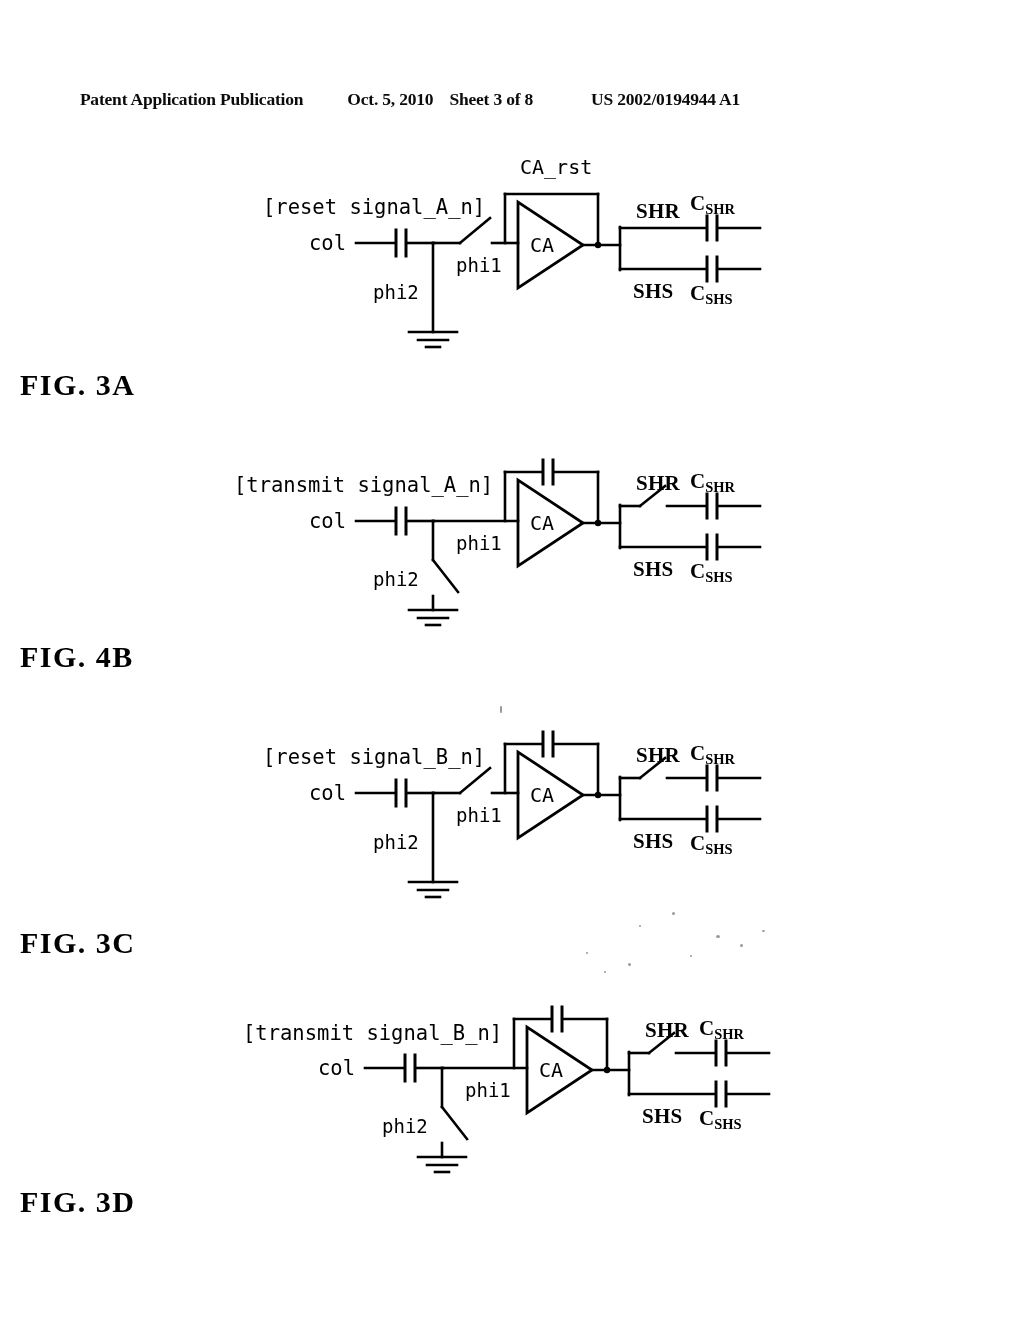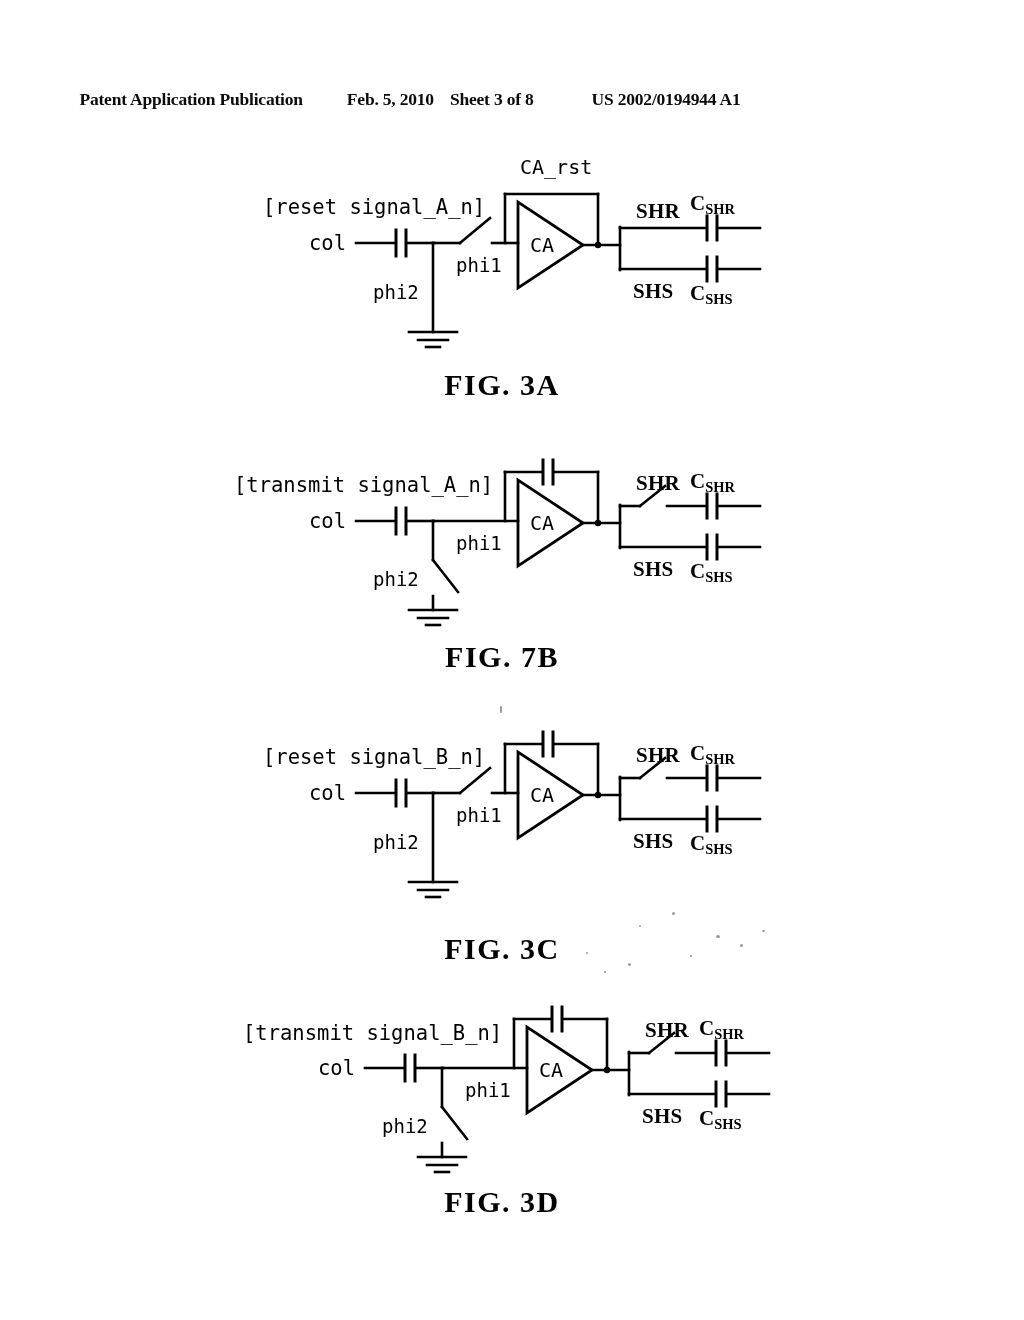--- a/index.html
+++ b/index.html
@@ -49,26 +49,27 @@
   .fig-canvas {
     position: absolute;
     left: 0;
     top: 0;
     width: 1024px;
     height: 240px;
   }
   .fig-caption {
     position: absolute;
     width: 1004px;
-    text-align: center;
+    text-align: left;
     font-family: "Liberation Serif", "DejaVu Serif", serif;
     font-weight: bold;
     font-size: 30px;
     letter-spacing: 1.5px;
     color: #000;
+    margin-left: 20px;
   }
 
   
   svg text {
     font-family: "DejaVu Sans Mono", "Liberation Mono", monospace;
     fill: #000;
   }
   .t-sig   { font-size: 20.5px; letter-spacing: 0px; }
   .t-col   { font-size: 20.5px; }
   .t-phi   { font-size: 19px; }
@@ -87,21 +88,21 @@
 
   
   .speck { position: absolute; background: #9a9a9a; border-radius: 50%; }
 </style>
 </head>
 <body>
 
 <div id="page-header">
   <span class="hd">Patent Application Publication</span>
   <span class="hd-gap-lg"></span>
-  <span class="hd">Feb. 5, 2010</span>
+  <span class="hd">Oct. 5, 2010</span>
   <span class="hd-gap-md"></span>
   <span class="hd">Sheet 3 of 8</span>
   <span class="hd-gap-xl"></span>
   <span class="hd">US 2002/0194944 A1</span>
 </div>
 
 <div class="figure" style="top:150px;">
   <svg class="fig-canvas" viewBox="0 0 1024 240">
 
     <text class="t-sig" x="263" y="64">[reset signal_A_n]</text>
@@ -197,21 +198,21 @@
     <line class="wire" x1="719" y1="78" x2="760" y2="78"></line>
     <text class="t-cap" x="690" y="60"><tspan>C</tspan><tspan class="t-capsub" dy="4">SHR</tspan></text>
 
     <line class="wire" x1="620" y1="119" x2="706" y2="119"></line>
     <line class="wire-th" x1="707" y1="107" x2="707" y2="131"></line>
     <line class="wire-th" x1="717" y1="107" x2="717" y2="131"></line>
     <line class="wire" x1="719" y1="119" x2="760" y2="119"></line>
     <text class="t-sh" x="633" y="148">SHS</text>
     <text class="t-cap" x="690" y="150"><tspan>C</tspan><tspan class="t-capsub" dy="4">SHS</tspan></text>
   </svg>
-  <div class="fig-caption" style="top:212px;">FIG. 7B</div>
+  <div class="fig-caption" style="top:212px;">FIG. 4B</div>
 </div>
 
 <div class="figure" style="top:700px;">
   <svg class="fig-canvas" viewBox="0 0 1024 240">
     <text class="t-sig" x="263" y="64">[reset signal_B_n]</text>
     <text class="t-col" x="309" y="100">col</text>
     <line class="wire" x1="356" y1="93" x2="394" y2="93"></line>
     <line class="wire-th" x1="396" y1="80" x2="396" y2="106"></line>
     <line class="wire-th" x1="406" y1="80" x2="406" y2="106"></line>
     <line class="wire" x1="408" y1="93" x2="434" y2="93"></line>
@@ -246,21 +247,21 @@
     <line class="wire-th" x1="717" y1="66" x2="717" y2="90"></line>
     <line class="wire" x1="719" y1="78" x2="760" y2="78"></line>
     <text class="t-cap" x="690" y="60"><tspan>C</tspan><tspan class="t-capsub" dy="4">SHR</tspan></text>
     <line class="wire" x1="620" y1="119" x2="706" y2="119"></line>
     <line class="wire-th" x1="707" y1="107" x2="707" y2="131"></line>
     <line class="wire-th" x1="717" y1="107" x2="717" y2="131"></line>
     <line class="wire" x1="719" y1="119" x2="760" y2="119"></line>
     <text class="t-sh" x="633" y="148">SHS</text>
     <text class="t-cap" x="690" y="150"><tspan>C</tspan><tspan class="t-capsub" dy="4">SHS</tspan></text>
   </svg>
-  <div class="fig-caption" style="top:232px;">FIG. 3C</div>
+  <div class="fig-caption" style="top:226px;">FIG. 3C</div>
 </div>
 
 <div class="figure" style="top:985px;">
   <svg class="fig-canvas" viewBox="0 0 1024 240">
     <text class="t-sig" x="243" y="55">[transmit signal_B_n]</text>
     <text class="t-col" x="318" y="90">col</text>
     <line class="wire" x1="365" y1="83" x2="403" y2="83"></line>
     <line class="wire-th" x1="405" y1="70" x2="405" y2="96"></line>
     <line class="wire-th" x1="415" y1="70" x2="415" y2="96"></line>
     <line class="wire" x1="417" y1="83" x2="443" y2="83"></line>

